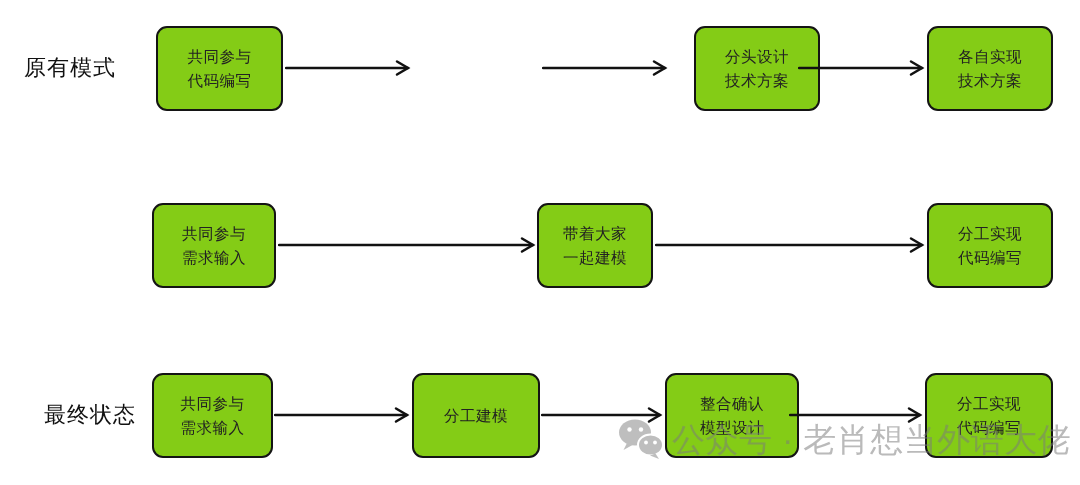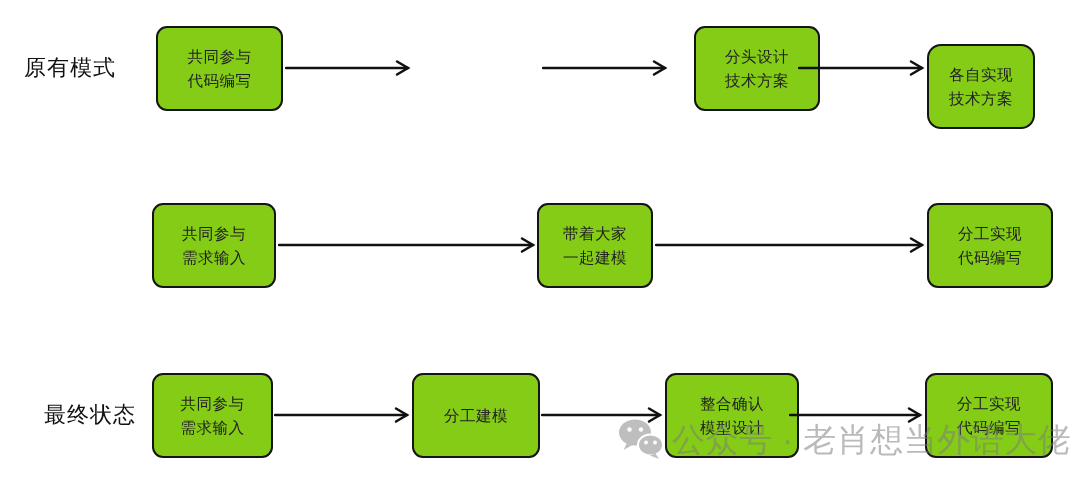--- a/index.html
+++ b/index.html
@@ -76,21 +76,21 @@
   <div class="row-label" style="top:402px;margin-left:20px;">最终状态</div>
 
   <div class="node" style="left:156px; top:26px; width:127px;">
     <span>共同参与</span>
     <span>代码编写</span>
   </div>
   <div class="node" style="left:670px; top:26px; width:126px;margin-left:24px;">
     <span>分头设计</span>
     <span>技术方案</span>
   </div>
-  <div class="node" style="left:927px; top:44px; width:108px;border-radius:14px;">
+  <div class="node" style="left:927px; top:26px; width:126px;">
     <span>各自实现</span>
     <span>技术方案</span>
   </div>
 
   <svg class="arrow" style="left:285px; top:58px;" width="126" height="20">
     <line x1="1" y1="10" x2="123" y2="10"></line>
     <path d="M112 3.5 L123 10 L112 16.5"></path>
   </svg>
   <svg class="arrow" style="left:542px; top:58px;" width="126" height="20">
     <line x1="1" y1="10" x2="123" y2="10"></line>

